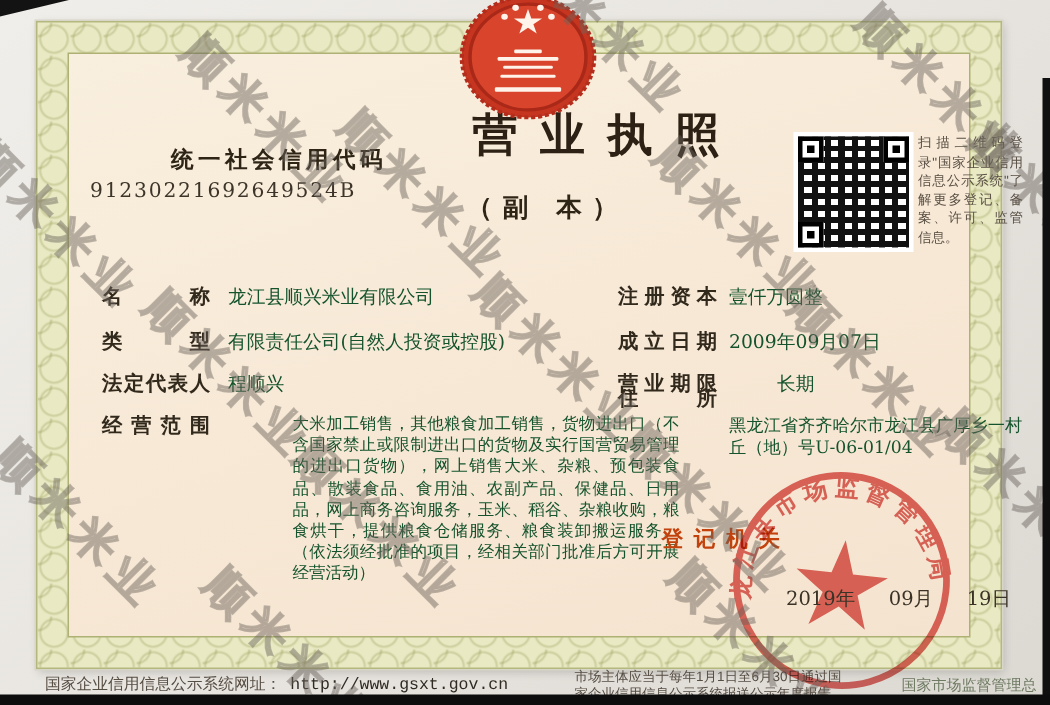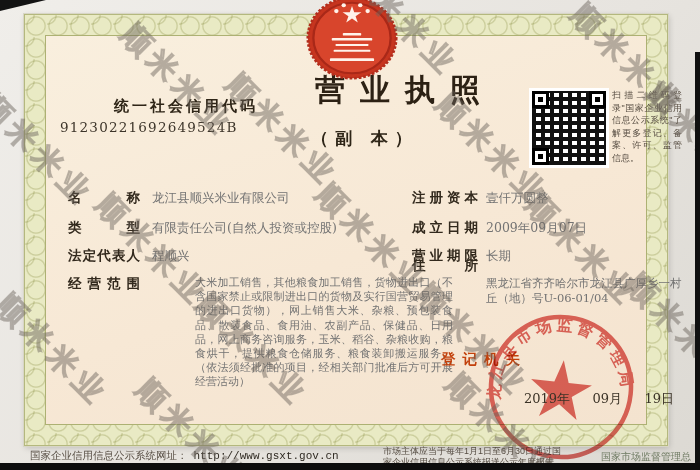--- a/index.html
+++ b/index.html
@@ -51,21 +51,21 @@
     background-size:100% 100%;}
   .finder{position:absolute;width:17px;height:17px;background:#fff;border:3px solid #000;box-sizing:border-box;}
   .finder::after{content:"";position:absolute;left:3px;top:3px;width:5px;height:5px;background:#000;}
   .f-tl{left:0;top:0}.f-tr{right:0;top:0}.f-bl{left:0;bottom:0}
   .qr-caption{position:absolute;left:612px;top:89px;width:70px;font-size:9px;line-height:12.6px;
     color:#594f44;text-align:justify;z-index:3;}
   
   .flabel{position:absolute;font-size:13.5px;font-weight:bold;color:#32291d;
     text-align:justify;text-align-last:justify;z-index:3;}
   .fvalue{position:absolute;font-family:"DejaVu Serif",serif;font-size:12.5px;
-    color:#737373;z-index:3;}
+    color:#14532d;z-index:3;}
   .lab-left{left:68px;width:72px;}
   .val-left{left:152px;}
   .lab-right{left:412px;width:66px;}
   .val-right{left:486px;}
   .scope{width:258px;font-size:11px;line-height:14.2px;text-align:justify;margin-left:43px;}
   .addr{width:204px;font-size:11.5px;line-height:15px;}
   
   .registrar{position:absolute;left:441px;top:350px;font-size:14.5px;font-weight:bold;
     letter-spacing:7px;color:#c2410c;z-index:3;}
   .seal{position:absolute;left:486px;top:312px;width:150px;height:150px;z-index:4;
@@ -139,21 +139,21 @@
 <div class="flabel lab-left" style="top:275px;">经营范围</div>
 <div class="fvalue val-left scope" style="top:276px;">大米加工销售，其他粮食加工销售，货物进出口（不含国家禁止或限制进出口的货物及实行国营贸易管理的进出口货物），网上销售大米、杂粮、预包装食品、散装食品、食用油、农副产品、保健品、日用品，网上商务咨询服务，玉米、稻谷、杂粮收购，粮食烘干，提供粮食仓储服务、粮食装卸搬运服务。（依法须经批准的项目，经相关部门批准后方可开展经营活动）</div>
 
 <div class="flabel lab-right" style="top:189px;">注册资本</div>
 <div class="fvalue val-right" style="top:190px;">壹仟万圆整</div>
 
 <div class="flabel lab-right" style="top:219px;">成立日期</div>
 <div class="fvalue val-right" style="top:220px;">2009年09月07日</div>
 
 <div class="flabel lab-right" style="top:247px;">营业期限</div>
-<div class="fvalue val-right" style="top:248px;">长期</div>
+<div class="fvalue val-right" style="top:248px;margin-left:32px;">长期</div>
 
 <div class="flabel lab-right" style="top:257px;">住所</div>
 <div class="fvalue val-right addr" style="top:276px;">黑龙江省齐齐哈尔市龙江县广厚乡一村丘（地）号U-06-01/04</div>
 
 <div class="registrar">登记机关</div>
 
 <div class="seal">
   <svg viewBox="0 0 150 150" width="150" height="150">
     <defs>
         <path id="arc" d="M 17,98 A 61,61 0 1 1 133,98"></path>

